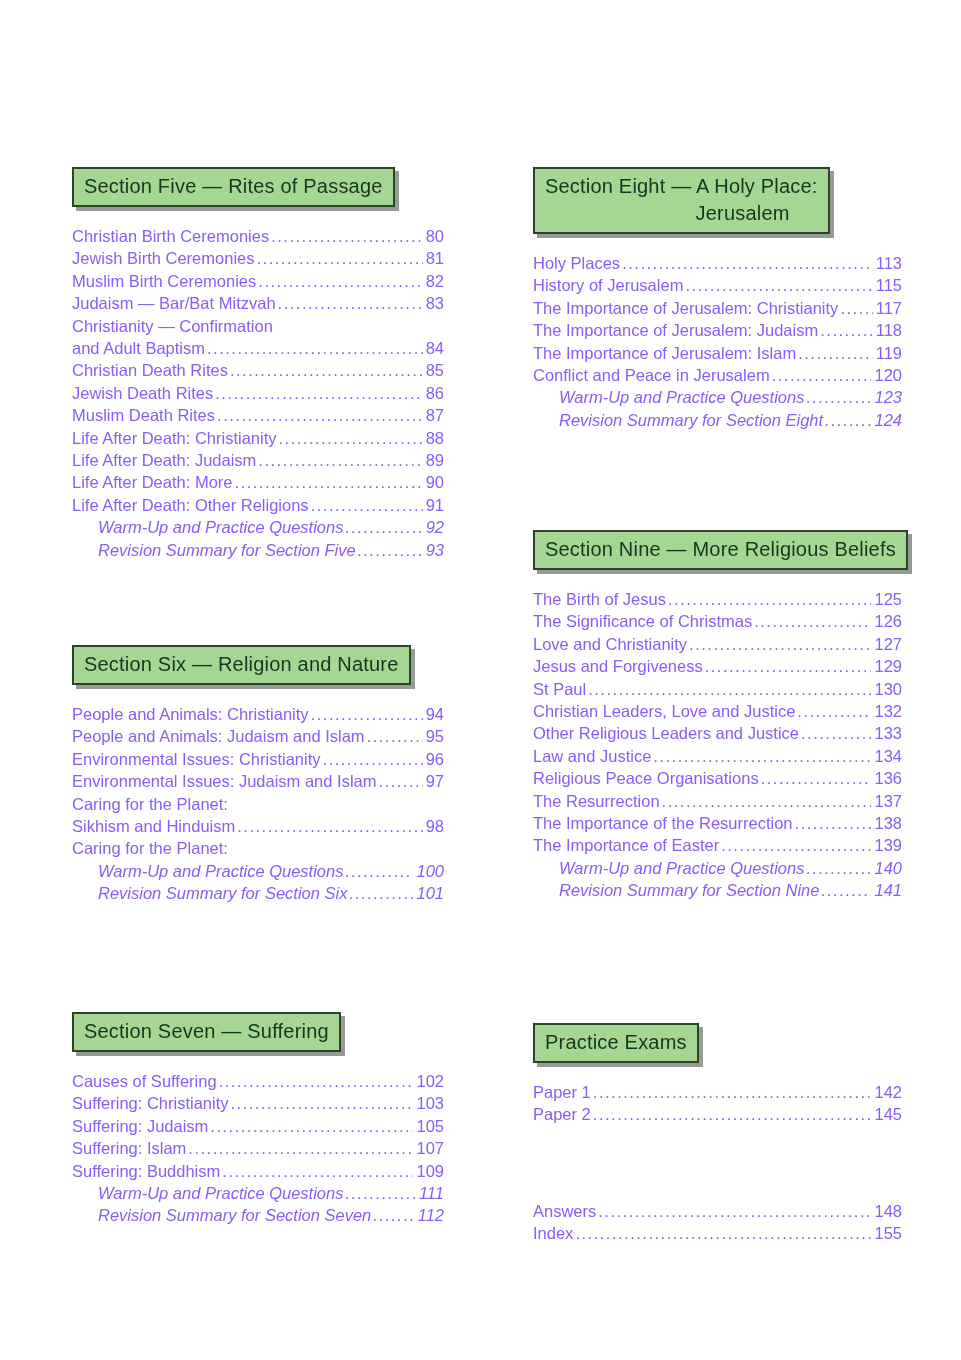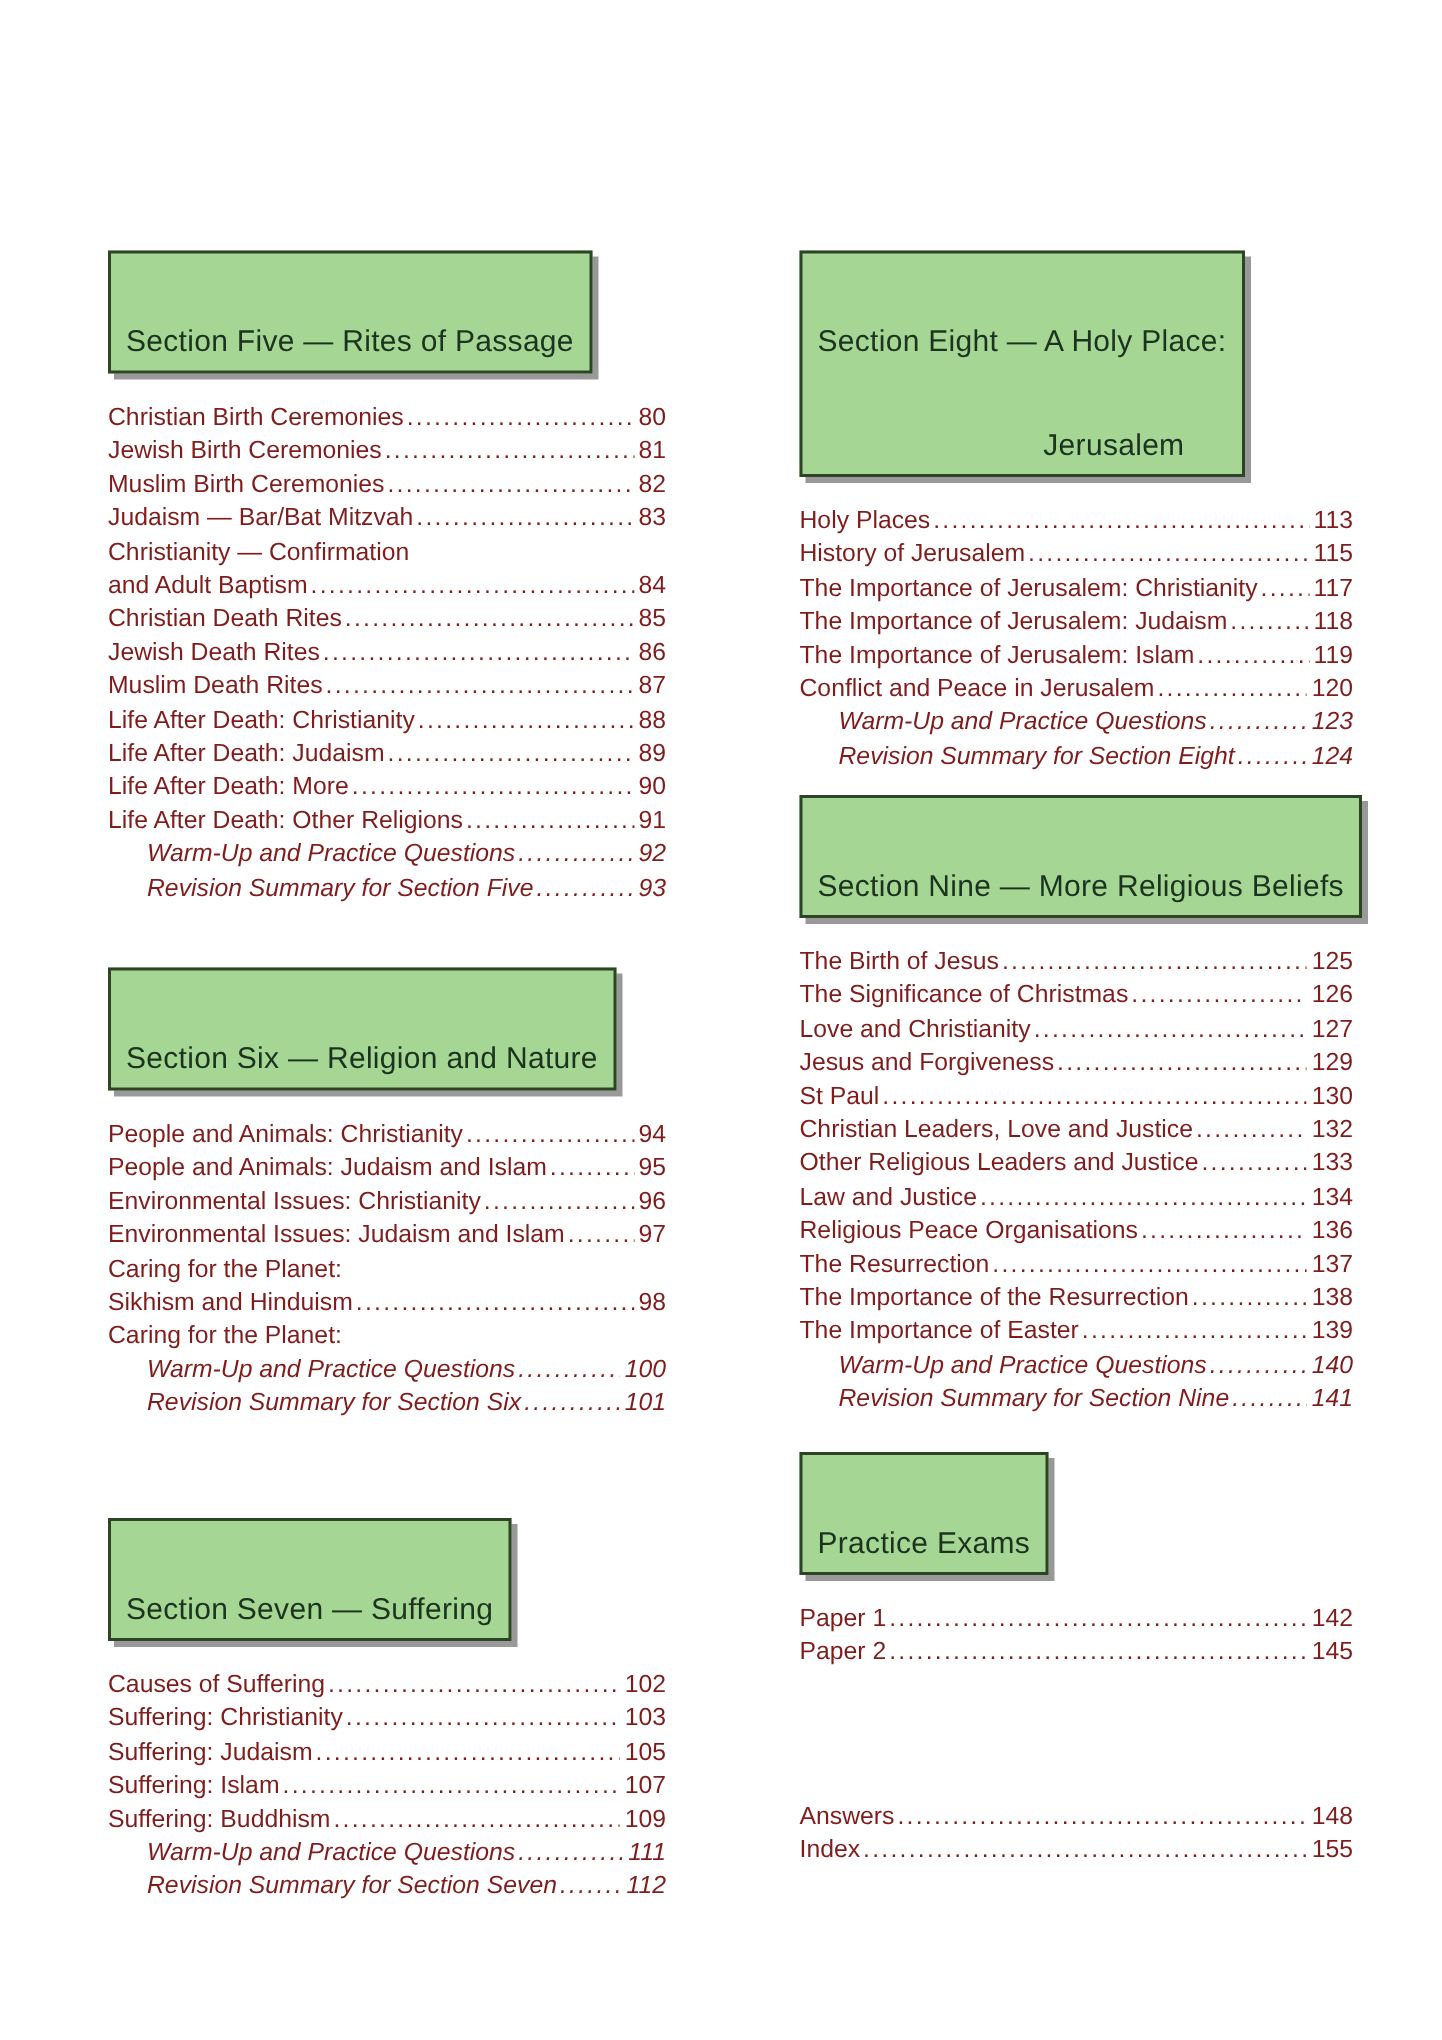--- a/index.html
+++ b/index.html
@@ -18,29 +18,29 @@
     display: inline-block;
     background: #a6d694;
     border: 2px solid #2e4426;
     box-shadow: 4px 4px 0 #999999;
     padding: 4px 10px 5px 10px;
     font-size: 20px;
     line-height: 27px;
     color: #1c3320;
     letter-spacing: 0.2px;
   }
-  .header-line { white-space: nowrap; margin-top: 42px; }
+  .header-line { white-space: nowrap; }
   .header-line.cont { text-align: right; padding-right: 28px; }
   .entries { }
   .entry {
     display: flex;
     align-items: baseline;
     font-size: 16.5px;
     line-height: 22.4px;
-    color: #7f1d1d;
+    color: #8b5cf6;
   }
   .entry .label { white-space: nowrap; }
   .entry .leader {
     flex: 1 1 auto;
     min-width: 0;
     overflow: hidden;
     white-space: nowrap;
     margin: 0 3px 0 2px;
   }
   .entry .leader::after {
@@ -332,21 +332,21 @@
           <span class="leader"></span>
           <span class="page-num">140</span>
         </div>
         <div class="entry italic indent">
           <span class="label">Revision Summary for Section Nine</span>
           <span class="leader"></span>
           <span class="page-num">141</span>
         </div>
       </div>
     </section>
-    <section class="toc-section" style="left: 533px; width: 369px; top: 968px;">
+    <section class="toc-section" style="left: 533px; width: 369px; top: 1023px;">
       <div class="header-row"><div class="section-header"><div class="header-line">Practice Exams</div></div></div>
       <div class="entries">
         <div class="entry">
           <span class="label">Paper 1</span>
           <span class="leader"></span>
           <span class="page-num">142</span>
         </div>
         <div class="entry">
           <span class="label">Paper 2</span>
           <span class="leader"></span>

